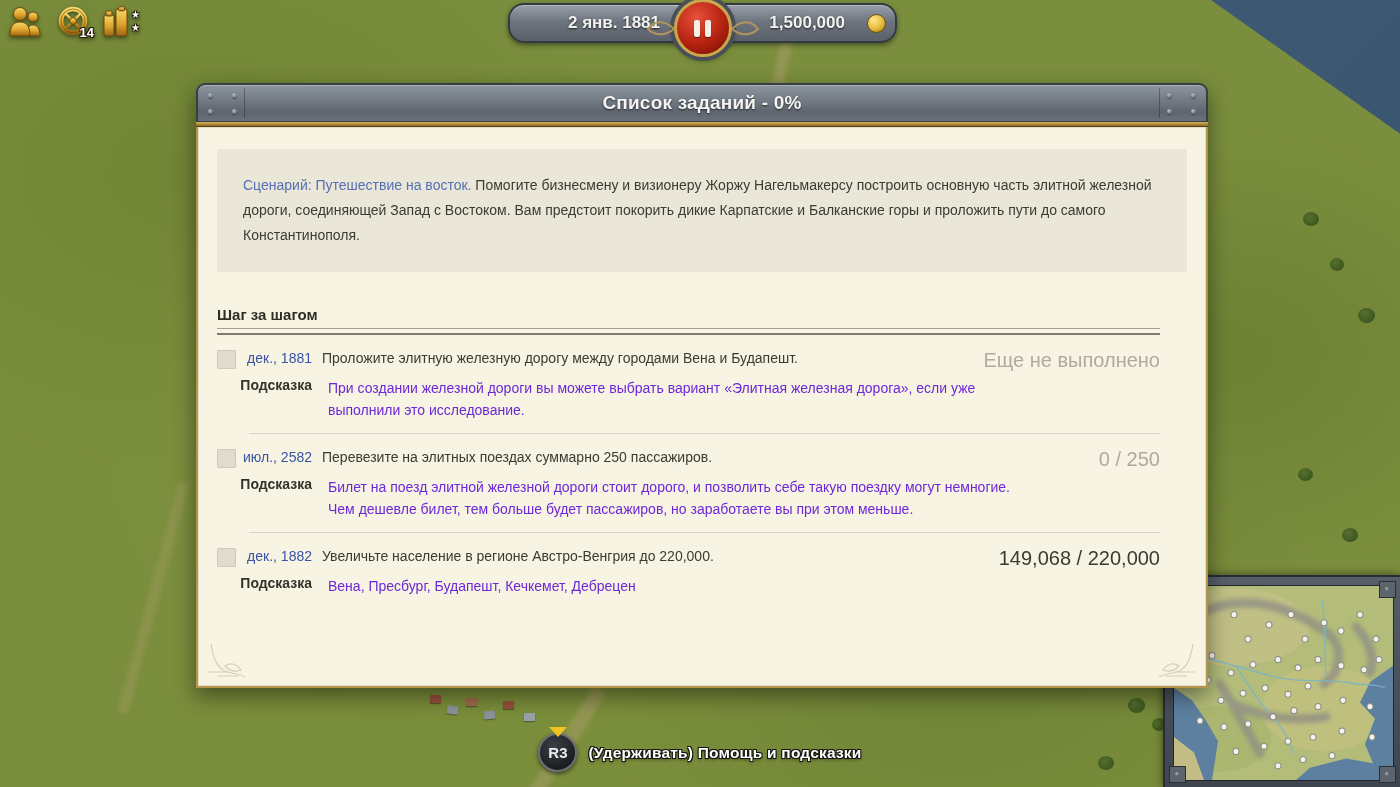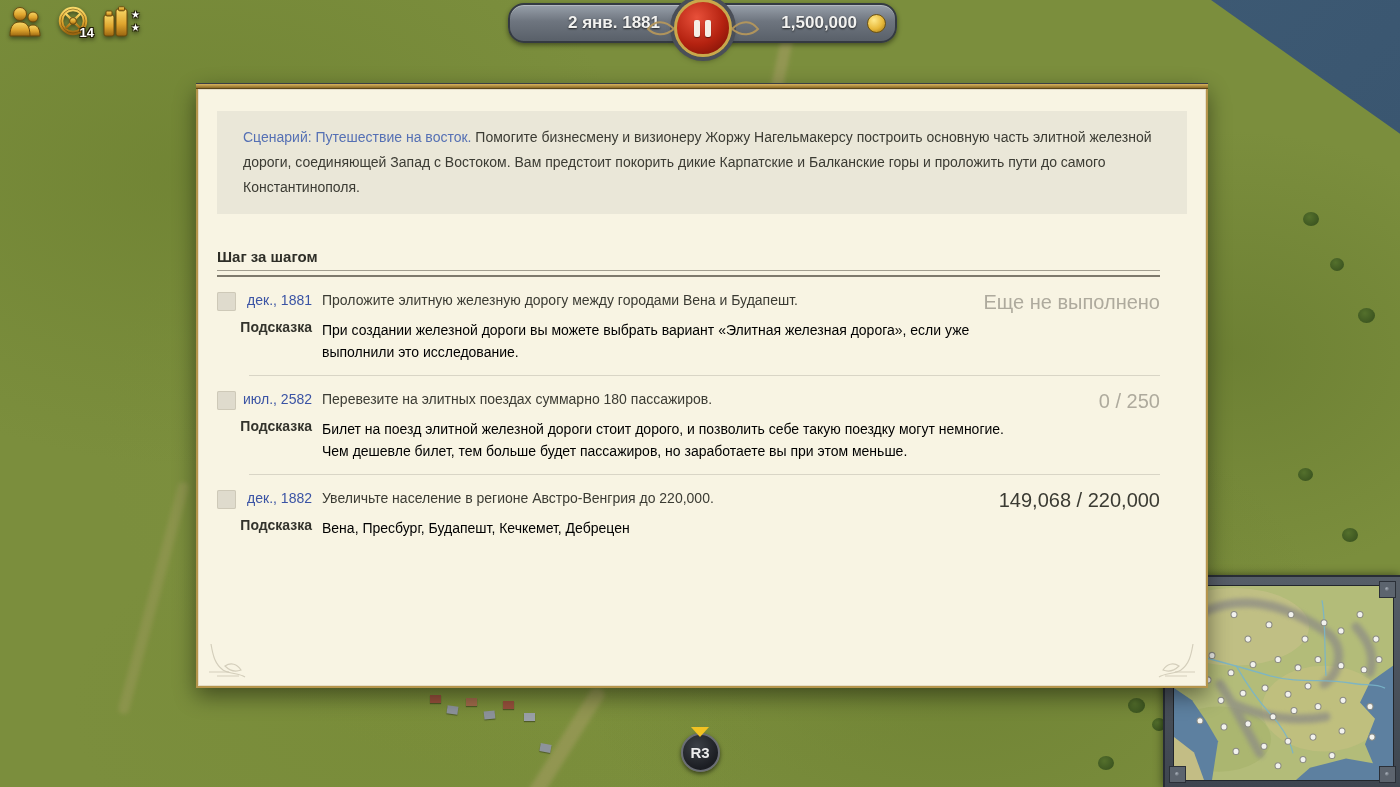--- a/index.html
+++ b/index.html
@@ -35,21 +35,21 @@
     text-shadow:-1px -1px 0 #201a08,1px -1px 0 #201a08,-1px 1px 0 #201a08,1px 1px 0 #201a08;}
 
   
   .top-bar{position:absolute;left:508px;top:3px;width:385px;height:36px;z-index:4;
     background:linear-gradient(#98a0aa,#6e757f 45%,#596069);
     border:2px solid #343a42;border-radius:16px;
     box-shadow:0 2px 5px rgba(0,0,0,.45), inset 0 1px 0 rgba(255,255,255,.28);}
   .top-bar .date{position:absolute;left:24px;top:0;width:160px;height:36px;line-height:36px;
     text-align:center;color:#f2f2f0;font-weight:bold;font-size:17px;
     text-shadow:0 1px 2px rgba(0,0,0,.7);}
-  .top-bar .money{position:absolute;right:9px;top:0;height:36px;display:flex;align-items:center;gap:10px;
+  .top-bar .money{position:absolute;right:9px;top:0;height:36px;display:flex;align-items:center;gap:22px;
     color:#f2f2f0;font-weight:bold;font-size:17px;text-shadow:0 1px 2px rgba(0,0,0,.7);}
   .coin{width:17px;height:17px;border-radius:50%;
     background:radial-gradient(circle at 35% 30%, #ffe98a,#e8b93a 55%,#9c7314);
     border:1px solid #6e5310;}
   .pause-wrap{position:absolute;left:50%;top:-6px;transform:translateX(-50%);z-index:5;}
   .pause-btn{width:52px;height:52px;border-radius:50%;
     background:radial-gradient(circle at 38% 30%, #e8503a,#b42210 55%,#6f0e04);
     border:3px solid #c9a84c;box-shadow:0 0 0 4px #4a4f58,0 3px 6px rgba(0,0,0,.5);
     display:flex;align-items:center;justify-content:center;gap:5px;cursor:pointer;}
   .pause-btn span{display:block;width:6px;height:17px;background:#f5efe6;border-radius:2px;
@@ -69,44 +69,44 @@
     font-weight:bold;font-size:19px;text-shadow:0 1px 2px rgba(0,0,0,.65);letter-spacing:.2px;}
   .rivet{position:absolute;width:5px;height:5px;border-radius:50%;
     background:radial-gradient(circle at 35% 30%, #b8c0ca,#4e555e);box-shadow:0 1px 1px rgba(0,0,0,.4);}
   .seam{position:absolute;top:3px;bottom:3px;width:1px;background:rgba(0,0,0,.28);}
   .gold-trim{height:4px;flex:none;background:linear-gradient(#d9b35e,#8a6a25);
     border-top:1px solid #3a3f46;border-bottom:1px solid #5a451a;}
   .panel-body{position:relative;flex:1;background:#f8f4e3;
     border:2px solid #b5954c;border-top:none;
     box-shadow:inset 0 0 0 1px rgba(120,95,35,.15);overflow:hidden;}
 
-  .scenario-box{margin:22px 19px 0 19px;background:#eae7d8;padding:14px 26px;
+  .scenario-box{margin:22px 19px 0 19px;background:#eae7d8;padding:24px 26px;
     font-size:14px;line-height:25px;color:#3b3b33;}
   .scenario-label{color:#5570b4;}
 
   .section-title{margin:34px 19px 0 19px;font-size:15px;font-weight:bold;color:#2e2e27;}
   .double-rule{margin:5px 46px 0 19px;height:4px;
     border-top:1px solid #a29e90;border-bottom:2px solid #7e7a6d;}
 
   .tasks{margin:8px 46px 0 19px;}
   .task{position:relative;}
   .task + .task::before{content:"";display:block;height:1px;background:#d9d5c6;
     margin:2px 0 8px 32px;}
   .task-main{display:grid;grid-template-columns:95px 1fr auto;column-gap:10px;
     align-items:start;padding:6px 0 2px;position:relative;}
   .checkbox{position:absolute;left:0;top:7px;width:19px;height:19px;background:#dfdbcd;
     border-radius:2px;box-shadow:inset 0 0 0 1px #cec9b8;}
   .task-date{text-align:right;color:#3a53a4;font-weight:normal;font-size:14px;padding-top:1px;}
   .task-text{font-size:14px;color:#3b3b33;padding-top:1px;}
   .task-status{font-size:20px;text-align:center;white-space:nowrap;}
   .task-status.muted{color:#aeaa9d;}
   .task-status.strong{color:#3b3b33;}
-  .task-hint{display:grid;grid-template-columns:95px 1fr;column-gap:10px;padding:3px 0 10px;}
+  .task-hint{display:grid;grid-template-columns:95px 1fr;column-gap:16px;padding:3px 0 10px;}
   .hint-label{text-align:right;font-weight:bold;color:#33332c;font-size:14px;}
-  .hint-text{font-size:14px;color:#000000;line-height:22px;max-width:690px;}
+  .hint-text{font-size:14px;color:#6d28d9;line-height:22px;max-width:690px;}
 
   .corner-orn{position:absolute;bottom:4px;opacity:.75;}
   .corner-orn.bl{left:7px;}
   .corner-orn.br{right:7px;transform:scaleX(-1);}
 
   
   .hints{position:absolute;left:0;right:0;top:733px;display:flex;justify-content:center;
     gap:68px;align-items:center;z-index:3;}
   .hint-item{display:flex;align-items:center;gap:11px;}
   .btn-r3{position:relative;width:35px;height:35px;border-radius:50%;
@@ -215,20 +215,33 @@
         <path d="M28,14 C18,4 8,6 2,14 C8,20 18,22 28,14"></path>
       </svg>
       <div class="pause-btn">
         <span></span>
           <span></span>
       </div>
     </div>
   </div>
 
   <div class="panel">
+    <div class="panel-header">
+      <div class="panel-title">Список заданий - 0%</div>
+      <div class="rivet" style="left:10px;top:8px;"></div>
+        <div class="rivet" style="left:34px;top:8px;"></div>
+      <div class="rivet" style="left:10px;top:24px;"></div>
+        <div class="rivet" style="left:34px;top:24px;"></div>
+      <div class="rivet" style="right:10px;top:8px;"></div>
+        <div class="rivet" style="right:34px;top:8px;"></div>
+      <div class="rivet" style="right:10px;top:24px;"></div>
+        <div class="rivet" style="right:34px;top:24px;"></div>
+      <div class="seam" style="left:46px;"></div>
+        <div class="seam" style="right:46px;"></div>
+    </div>
     <div class="gold-trim"></div>
     <div class="panel-body">
 
       <div class="scenario-box">
         <span class="scenario-label">Сценарий: Путешествие на восток.</span><span> Помогите бизнесмену и визионеру Жоржу Нагельмакерсу построить основную часть элитной железной дороги, соединяющей Запад с Востоком. Вам предстоит покорить дикие Карпатские и Балканские горы и проложить пути до самого Константинополя.</span>
       </div>
 
       <div class="section-title">Шаг за шагом</div>
       <div class="double-rule"></div>
 
@@ -244,21 +257,21 @@
           <div class="task-hint">
             <div class="hint-label">Подсказка</div>
             <div class="hint-text">При создании железной дороги вы можете выбрать вариант «Элитная железная дорога», если уже выполнили это исследование.</div>
           </div>
         </div>
 
         <div class="task">
           <div class="task-main">
             <div class="checkbox"></div>
             <div class="task-date">июл., 2582</div>
-            <div class="task-text">Перевезите на элитных поездах суммарно 180 пассажиров.</div>
+            <div class="task-text">Перевезите на элитных поездах суммарно 250 пассажиров.</div>
             <div class="task-status muted">0 / 250</div>
           </div>
           <div class="task-hint">
             <div class="hint-label">Подсказка</div>
             <div class="hint-text">Билет на поезд элитной железной дороги стоит дорого, и позволить себе такую поездку могут немногие. Чем дешевле билет, тем больше будет пассажиров, но заработаете вы при этом меньше.</div>
           </div>
         </div>
 
         <div class="task">
           <div class="task-main">
@@ -284,20 +297,21 @@
         <path d="M6,2 C8,14 10,22 18,28 C24,32 34,31 40,35"></path>
         <path d="M4,30 L24,30 M12,34 L34,34"></path>
         <path d="M20,24 C26,20 32,22 36,28 C31,30 25,29 20,24 Z"></path>
       </svg>
     </div>
   </div>
 
   <div class="hints">
     <div class="hint-item">
       <div class="btn-r3">R3</div>
+      <div class="hint-text-label">(Удерживать) Помощь и подсказки</div>
     </div>
   </div>
 
   <div class="minimap">
     <div class="minimap-map">
       <svg viewBox="0 0 219 190" width="100%" height="100%" preserveAspectRatio="none">
         <defs>
             <filter id="mblur">
               <feGaussianBlur stdDeviation="2"></feGaussianBlur>
             </filter>

